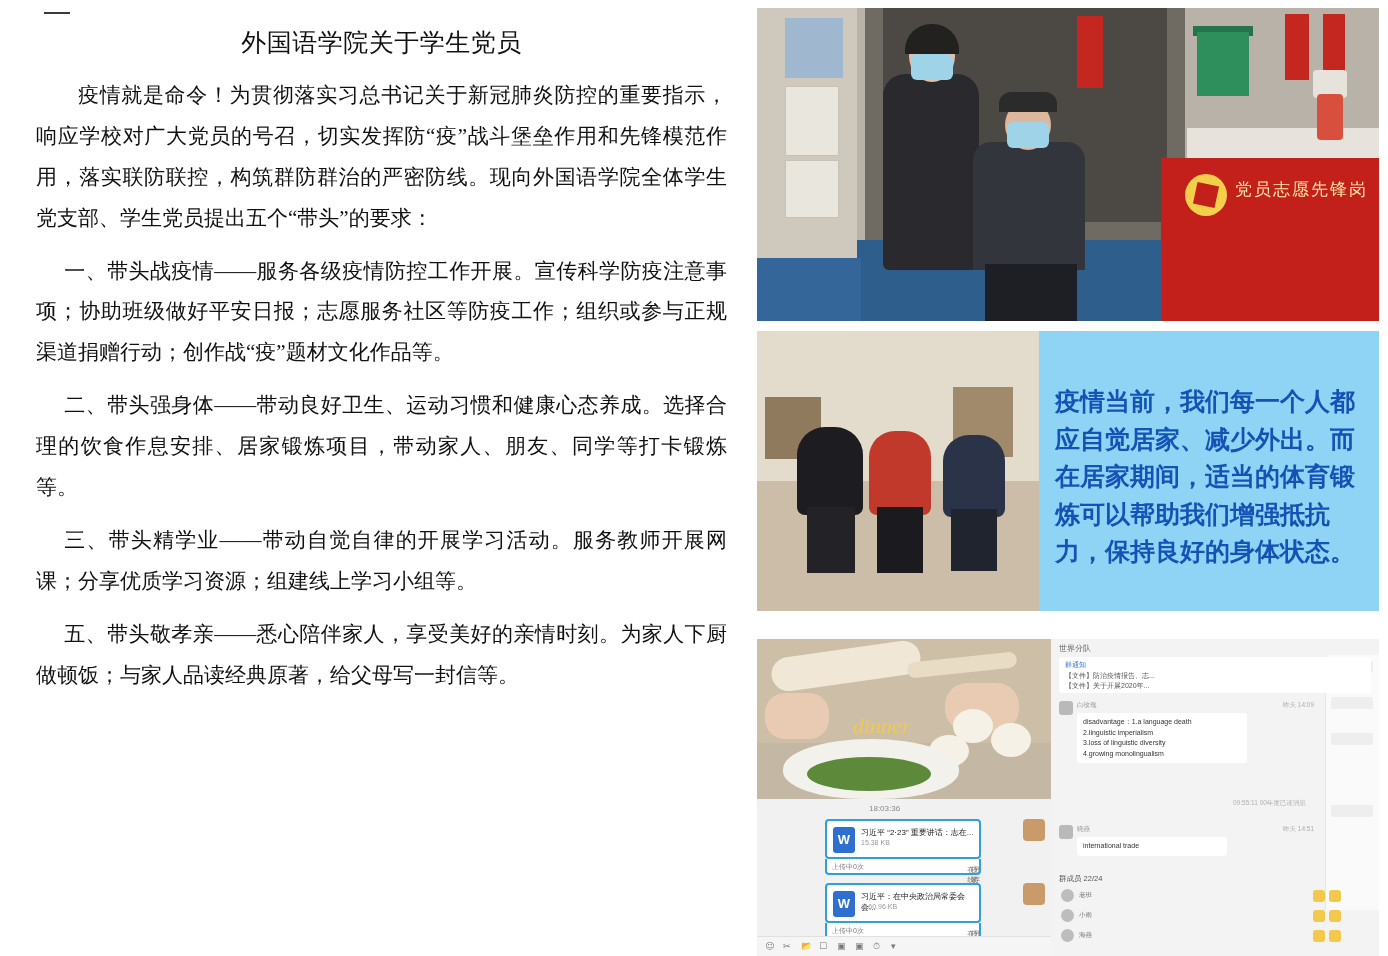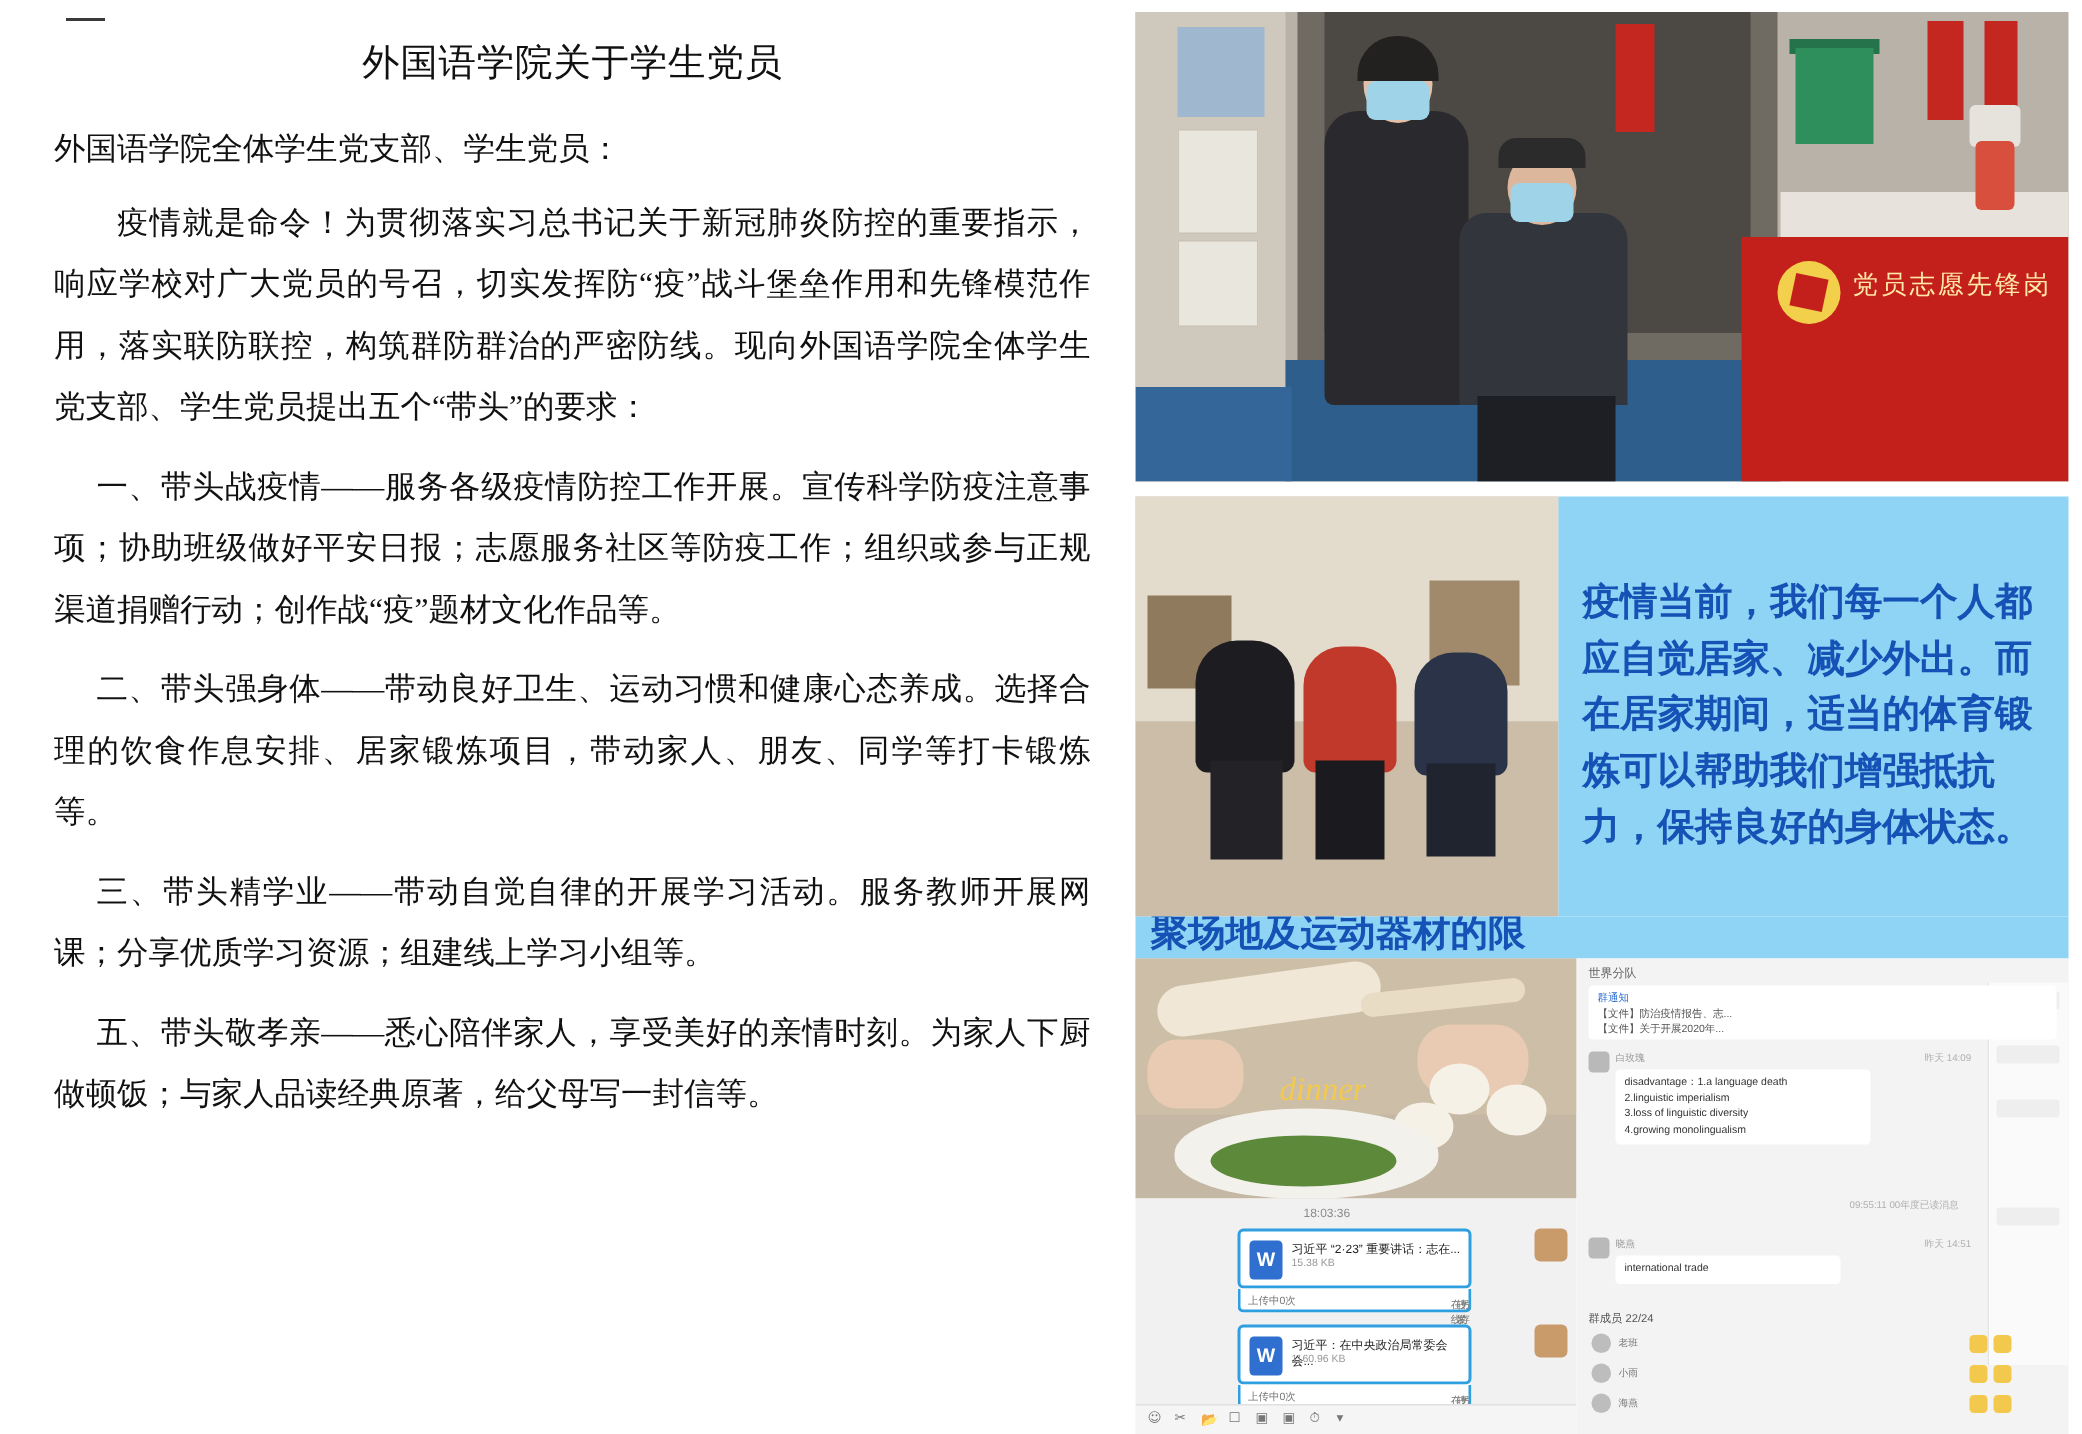--- a/index.html
+++ b/index.html
@@ -184,21 +184,20 @@
 </head>
 <body>
 
 <div id="page">
 
   <div id="doc-col">
     <div class="corner-rule"></div>
 
     <div class="doc-title line1">外国语学院关于学生党员</div>
 
-    <div class="salutation">外国语学院全体学生党支部、学生党员：</div>
 
     <div class="para indent">疫情就是命令！为贯彻落实习总书记关于新冠肺炎防控的重要指示，响应学校对广大党员的号召，切实发挥防“疫”战斗堡垒作用和先锋模范作用，落实联防联控，构筑群防群治的严密防线。现向外国语学院全体学生党支部、学生党员提出五个“带头”的要求：</div>
     <div class="para indent-1">一、带头战疫情——服务各级疫情防控工作开展。宣传科学防疫注意事项；协助班级做好平安日报；志愿服务社区等防疫工作；组织或参与正规渠道捐赠行动；创作战“疫”题材文化作品等。</div>
     <div class="para indent-1">二、带头强身体——带动良好卫生、运动习惯和健康心态养成。选择合理的饮食作息安排、居家锻炼项目，带动家人、朋友、同学等打卡锻炼等。</div>
     <div class="para indent-1">三、带头精学业——带动自觉自律的开展学习活动。服务教师开展网课；分享优质学习资源；组建线上学习小组等。</div>
     <div class="para indent-1">五、带头敬孝亲——悉心陪伴家人，享受美好的亲情时刻。为家人下厨做顿饭；与家人品读经典原著，给父母写一封信等。</div>
   </div>
 
   <div id="img-col">
 
@@ -244,23 +243,20 @@
       <div class="p2"></div>
       <div class="p2b"></div>
       <div class="p3"></div>
       <div class="p3b"></div>
     </div>
 
     <div class="photo" id="photo-mid-right">
       <div class="slogan">疫情当前，我们每一个人都应自觉居家、减少外出。而在居家期间，适当的体育锻炼可以帮助我们增强抵抗力，保持良好的身体状态。</div>
     </div>
 
-    <div class="photo" id="photo-strip">
-      <div class="txt">聚场地及运动器材的限</div>
-    </div>
 
     <div class="photo" id="photo-bl">
       <div class="board"></div>
       <div class="dough"></div>
       <div class="pin"></div>
       <div class="hand1"></div>
       <div class="hand2"></div>
       <div class="bun1"></div>
       <div class="bun2"></div>
       <div class="bun3"></div>

